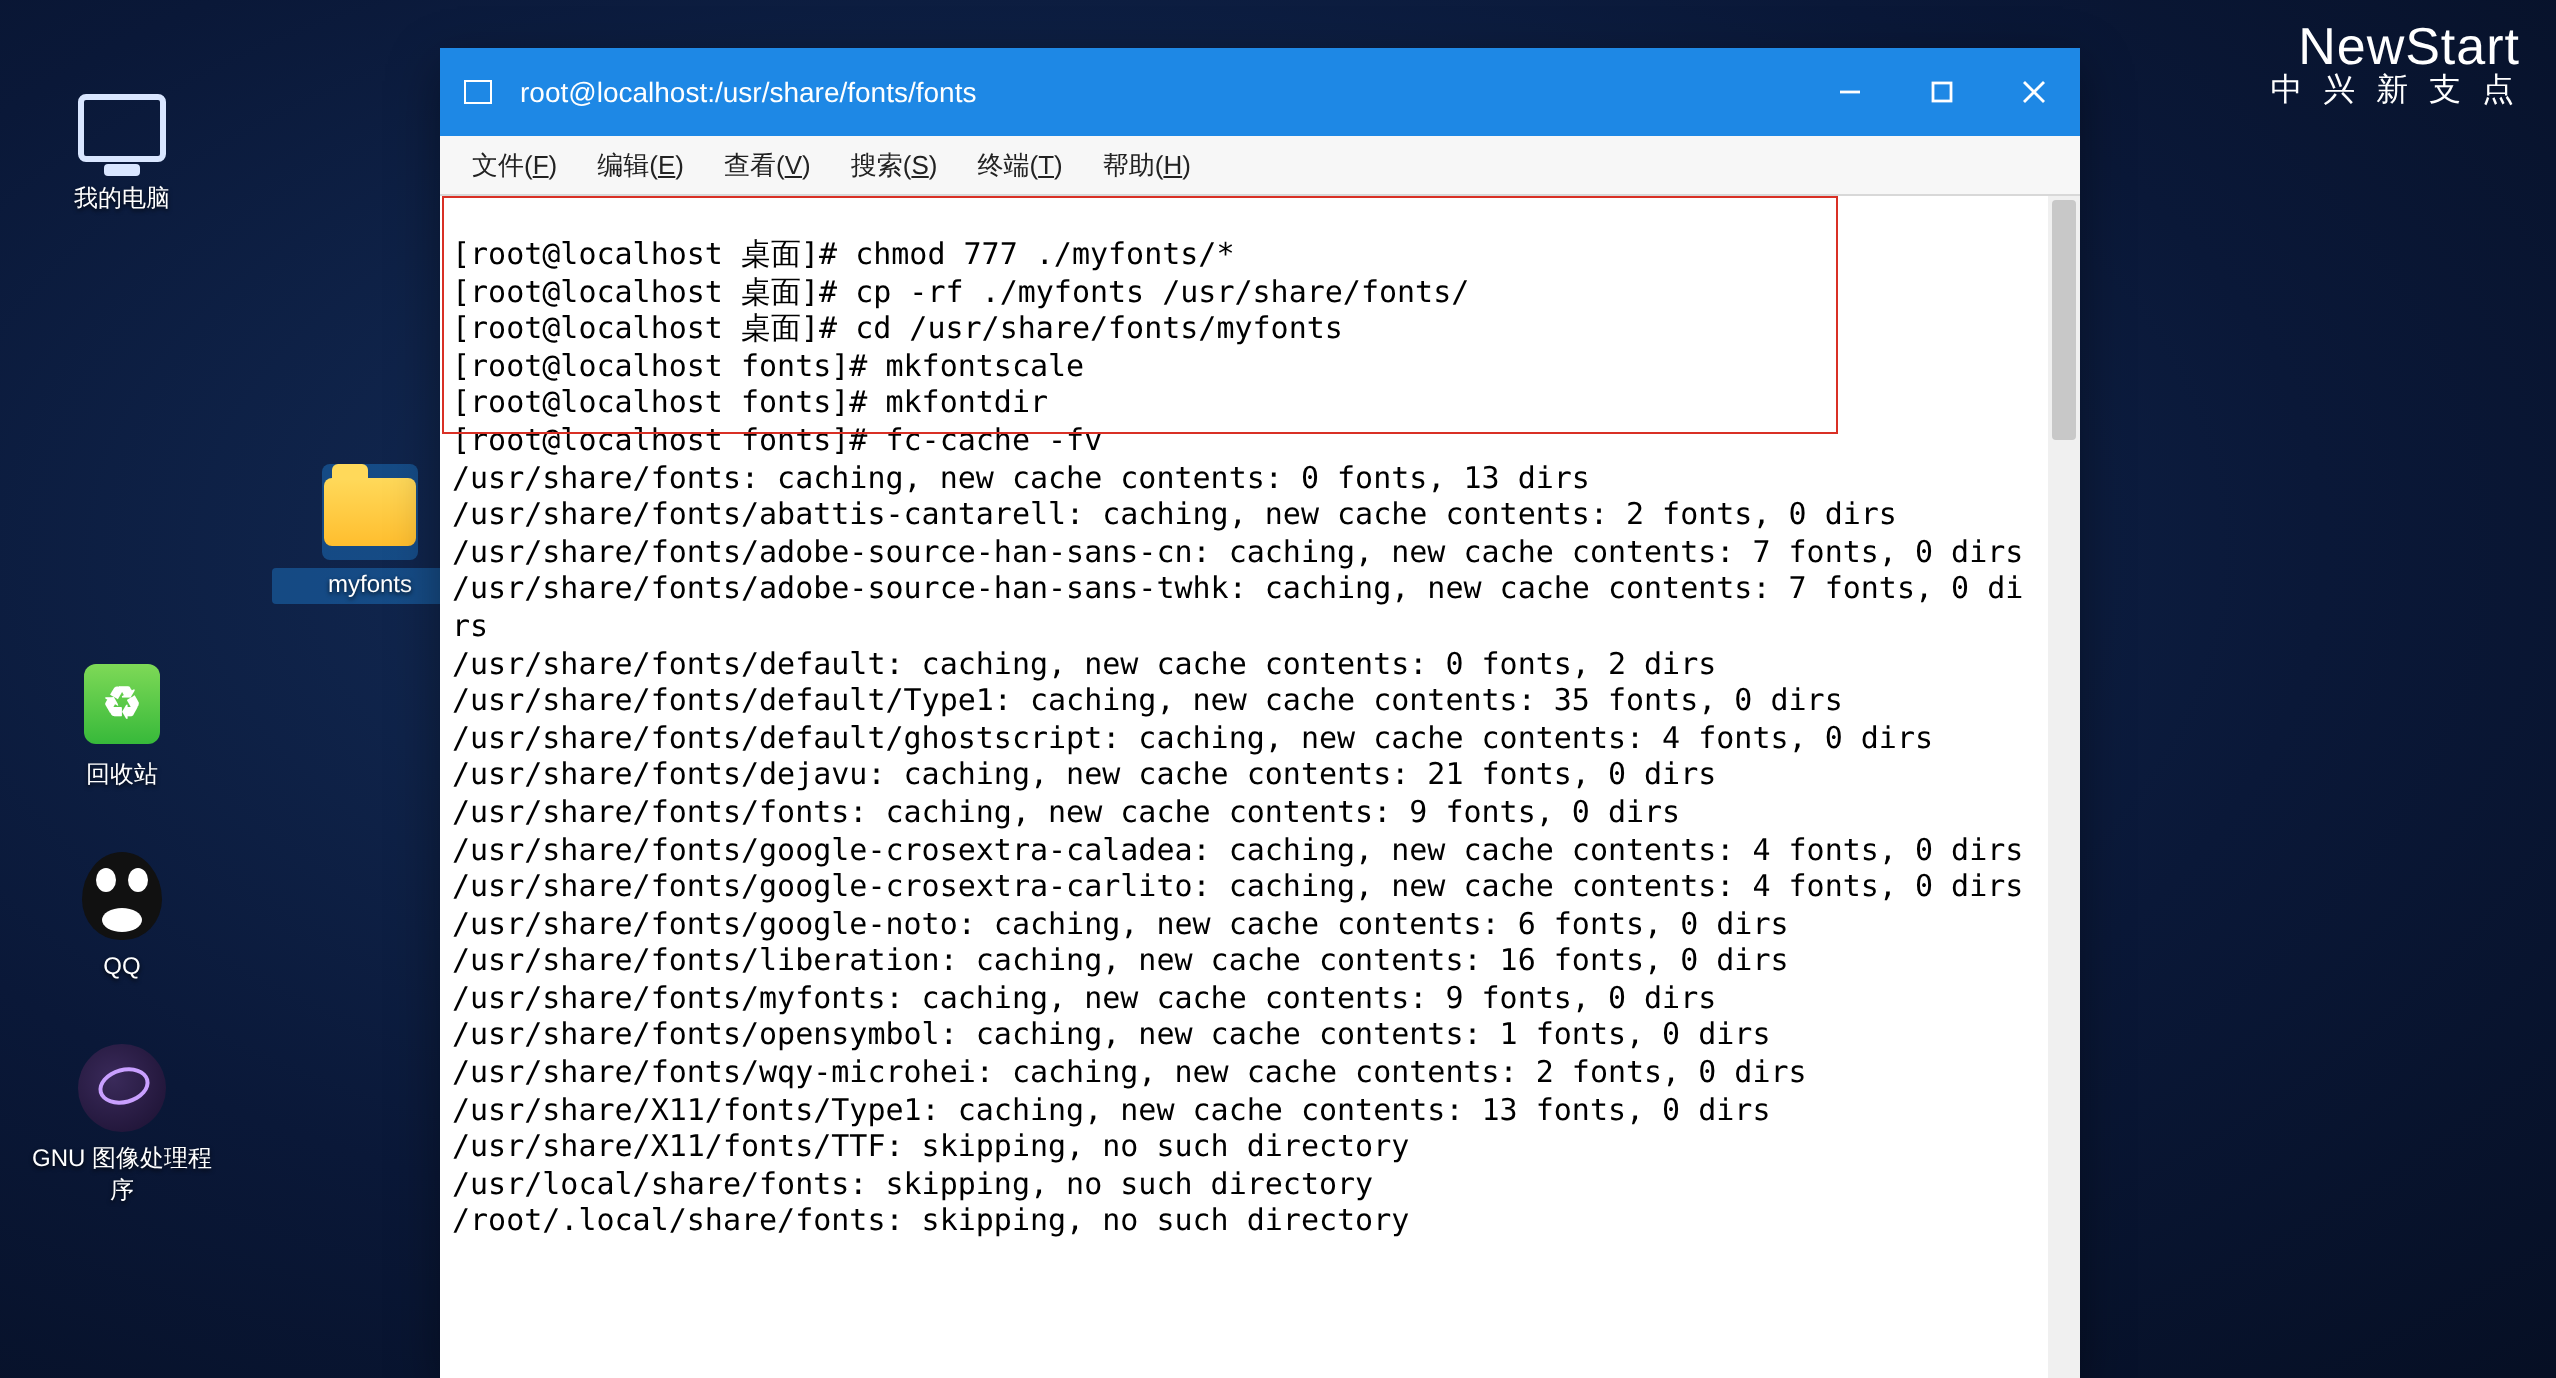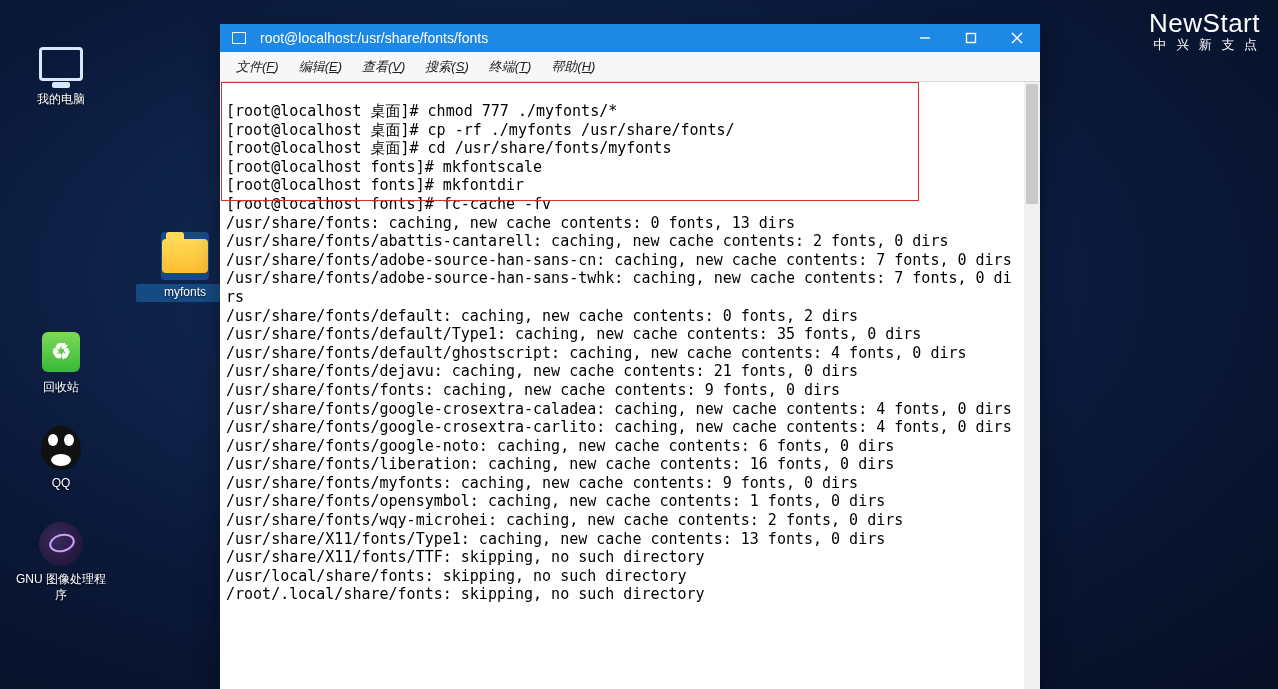--- a/index.html
+++ b/index.html
@@ -26,30 +26,30 @@
   .chrome::after { content: ""; position: absolute; top: 50%; left: 50%; transform: translate(-50%,-50%); width: 18px; height: 18px; border-radius: 50%; background: #4285f4; border: 4px solid #fff; }
   .trash { width: 38px; height: 40px; background: linear-gradient(#7ed957,#37b93a); border-radius: 6px; position: relative; display: flex; align-items: center; justify-content: center; font-size: 22px; color: #fff; font-weight: bold; }
   .qq { width: 40px; height: 44px; background: #111; border-radius: 50% 50% 48% 48% / 54% 54% 46% 46%; position: relative; }
   .qq::before { content: ""; position: absolute; top: 8px; left: 7px; width: 10px; height: 12px; border-radius: 50%; background: #fff; box-shadow: 16px 0 0 #fff; }
   .qq::after { content: ""; position: absolute; bottom: 4px; left: 50%; transform: translateX(-50%); width: 20px; height: 12px; border-radius: 50%; background: #fff; }
   .gimp { width: 44px; height: 44px; border-radius: 50%; background: radial-gradient(circle at 40% 40%, #3a2a5a, #1a1030); position: relative; }
   .gimp::after { content: ""; position: absolute; top: 12px; left: 10px; width: 22px; height: 14px; border-radius: 50%; border: 2px solid #c9a0ff; transform: rotate(-15deg); }
   
   .logo { position: absolute; top: 10px; right: 18px; text-align: right; color: #fff; line-height: 1; }
   .logo .big { font-size: 26px; font-weight: normal; letter-spacing: .5px; }
-  .logo .small { font-size: 13px; margin-top: 2px; letter-spacing: 3px; }
+  .logo .small { font-size: 16px; margin-top: 2px; letter-spacing: 3px; }
   
   .termwin { position: absolute; left: 220px; top: 24px; width: 820px; height: 665px; background: #fff; box-shadow: 0 8px 24px rgba(0,0,0,.4); display: flex; flex-direction: column; }
-  .titlebar { height: 28px; background: #1e88e5; display: flex; align-items: center; color: #fff; font-size: 14px; }
+  .titlebar { height: 44px; background: #1e88e5; display: flex; align-items: center; color: #fff; font-size: 14px; }
   .titlebar .app-icon { width: 14px; height: 12px; border: 1.5px solid #fff; margin: 0 14px 0 12px; }
   .titlebar .title { flex: 1; }
   .titlebar .winbtn { width: 46px; height: 34px; display: flex; align-items: center; justify-content: center; cursor: pointer; }
   .winbtn svg { stroke: #fff; stroke-width: 1.4; fill: none; }
   .menubar { height: 30px; background: #f7f7f7; border-bottom: 1px solid #d8d8d8; display: flex; align-items: center; padding: 0 6px; color: #222; font-size: 13px; }
-  .menubar .menu { padding: 3px 10px; cursor: pointer; font-style: italic; }
+  .menubar .menu { padding: 3px 10px; cursor: pointer; }
   .menubar .menu u { text-decoration: underline; }
   .termbody { flex: 1; position: relative; overflow: hidden; background: #fff; }
   .termscroll { position: absolute; right: 0; top: 0; bottom: 0; width: 16px; background: #f0f0f0; }
   .termscroll .thumb { position: absolute; left: 2px; right: 2px; top: 2px; height: 120px; background: #c8c8c8; border-radius: 2px; }
   .termcontent { position: absolute; left: 0; right: 16px; top: 0; bottom: 0; padding: 4px 6px; font-family: "DejaVu Sans Mono","Consolas",monospace; font-size: 15px; line-height: 18.6px; color: #000; white-space: pre-wrap; word-break: break-all; margin-top: 16px; }
   .redbox { position: absolute; left: 1px; top: 0px; width: 698px; height: 119px; border: 1px solid #d93025; pointer-events: none; }
 </style>
 </head>
 <body>
 

